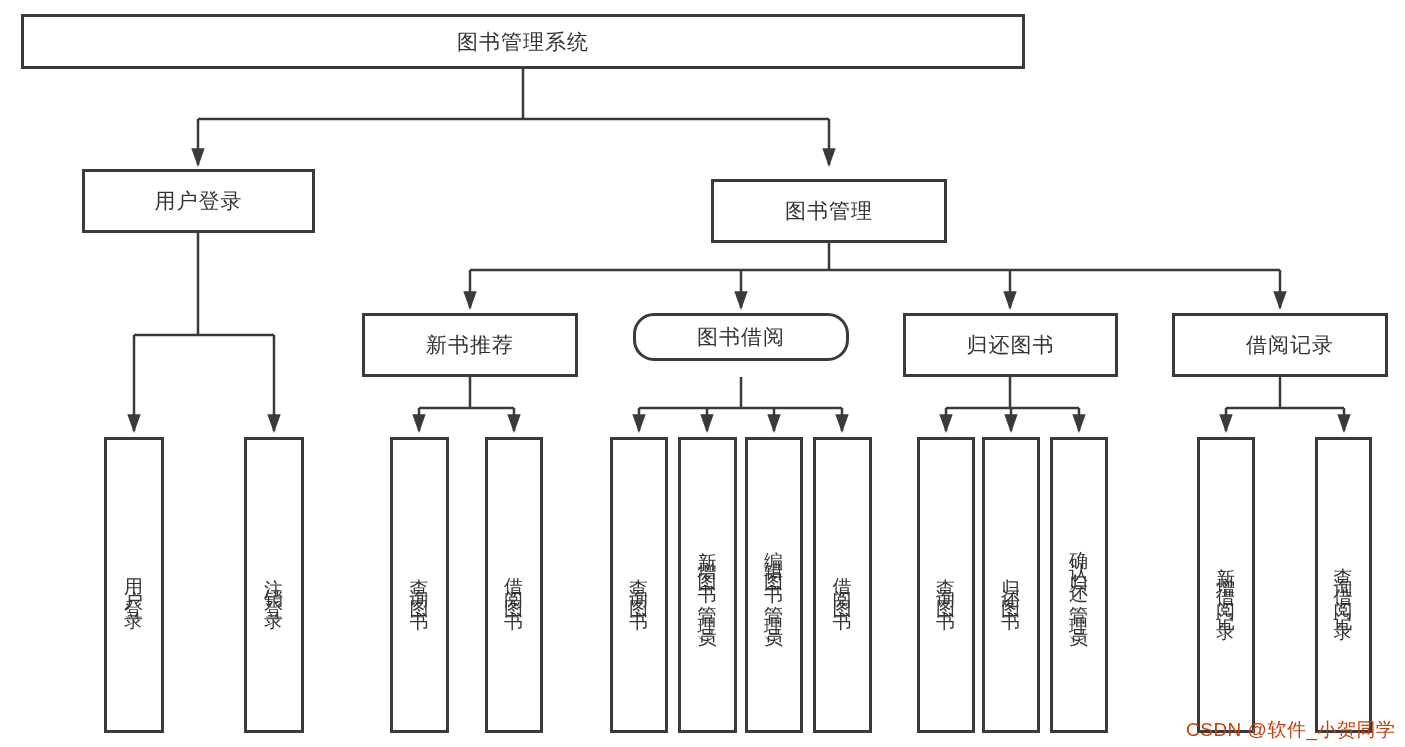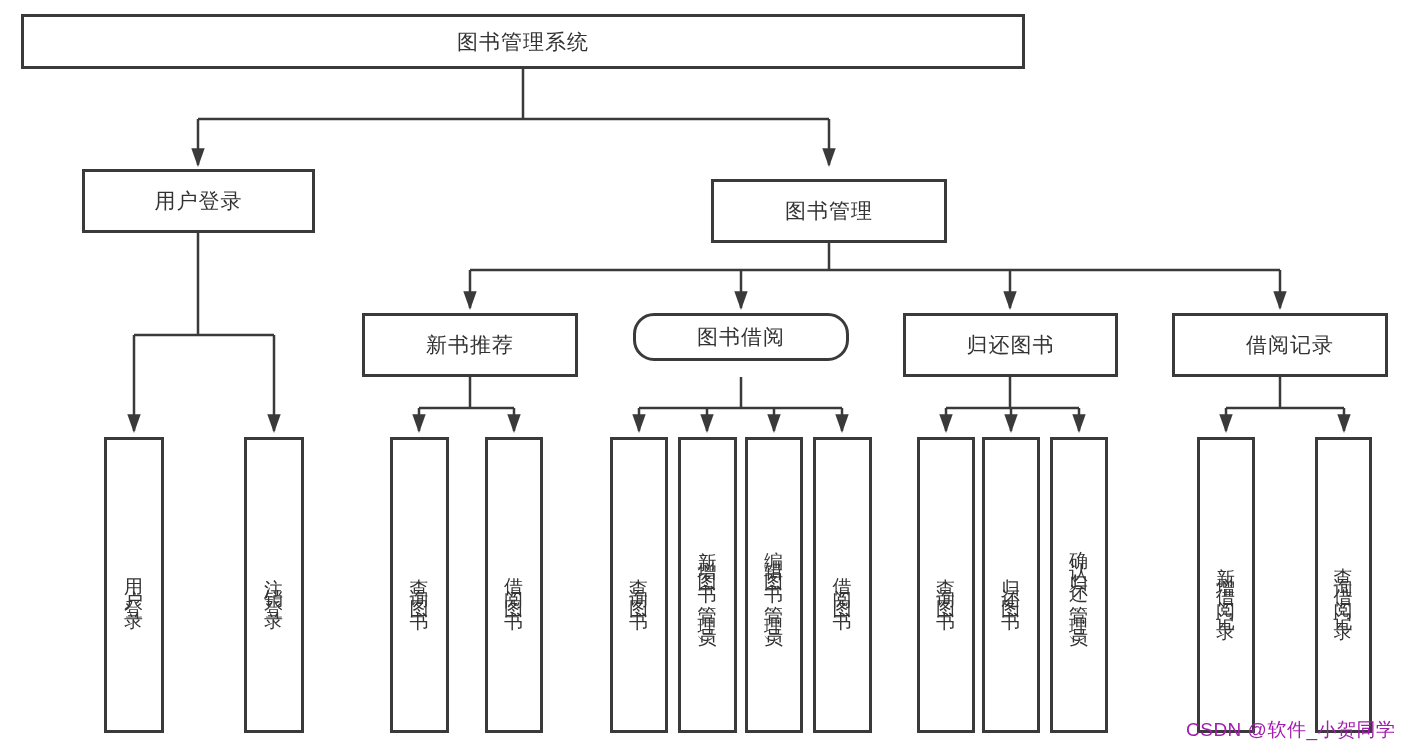--- a/index.html
+++ b/index.html
@@ -41,21 +41,21 @@
     font-size: 19px;
     letter-spacing: 11px;
     line-height: 1;
     white-space: nowrap;
   }
   .watermark {
     position: absolute;
     left: 1186px;
     top: 717px;
     font-size: 19px;
-    color: #a21caf;
+    color: #c2410c;
     letter-spacing: 0.5px;
     white-space: nowrap;
     z-index: 5;
   }
 </style>
 </head>
 <body>
 
 <div class="stage">
 

